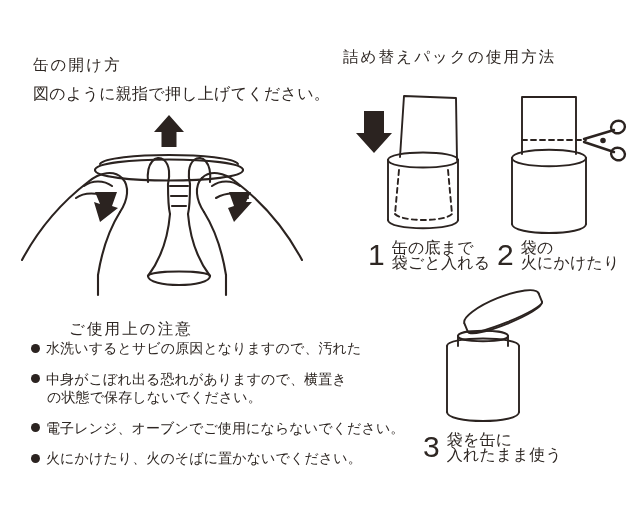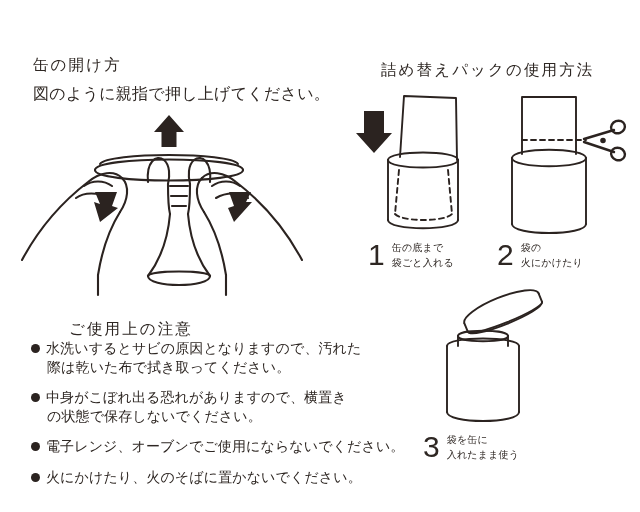--- a/index.html
+++ b/index.html
@@ -39,21 +39,21 @@
     letter-spacing: 0.25px;
     color: #2e2723;
     white-space: nowrap;
   }
 
   
   #can-open-title { left: 33px; top: 56px; }
   #can-open-sub   { left: 33px; top: 84px; }
 
   
-  #refill-title { left: 343px; top: 61px; margin-left: 38px; }
+  #refill-title { left: 343px; top: 48px; }
 
   
   #caution-title { left: 33px; top: 320px; margin-left: 36px; }
   #caution-list {
     position: absolute;
     left: 31px;
     top: 339px;
     width: 290px;
   }
   .bullet-row {
@@ -87,21 +87,21 @@
     font-size: 30px;
     line-height: 28px;
     font-weight: 400;
     color: #2e2723;
     font-family: "Liberation Sans", sans-serif;
     letter-spacing: 0px;
     margin-right: 7px;
     margin-top: 1px;
   }
   .step-lines {
-    font-size: 10px;
+    font-size: 16px;
     line-height: 14.6px;
     letter-spacing: 0.2px;
     color: #2e2723;
     padding-top: 1px;
   }
   .step-lines span { display: block; white-space: nowrap; }
 
   #step1-caption { left: 368px; top: 240px; }
   #step2-caption { left: 497px; top: 240px; }
   #step3-caption { left: 423px; top: 432px; }
@@ -274,21 +274,20 @@
     </div>
   </div>
 
   <div class="heading abs" id="caution-title">ご使用上の注意</div>
 
   <div id="caution-list">
 
     <div class="bullet-row">
       <span class="bullet-dot"></span>
       <span class="bullet-line">水洗いするとサビの原因となりますので、汚れた</span>
-      <span class="bullet-line indent">際は乾いた布で拭き取ってください。</span>
     </div>
 
     <div class="bullet-row">
       <span class="bullet-dot"></span>
       <span class="bullet-line">中身がこぼれ出る恐れがありますので、横置き</span>
       <span class="bullet-line indent">の状態で保存しないでください。</span>
     </div>
 
     <div class="bullet-row">
       <span class="bullet-dot"></span>

